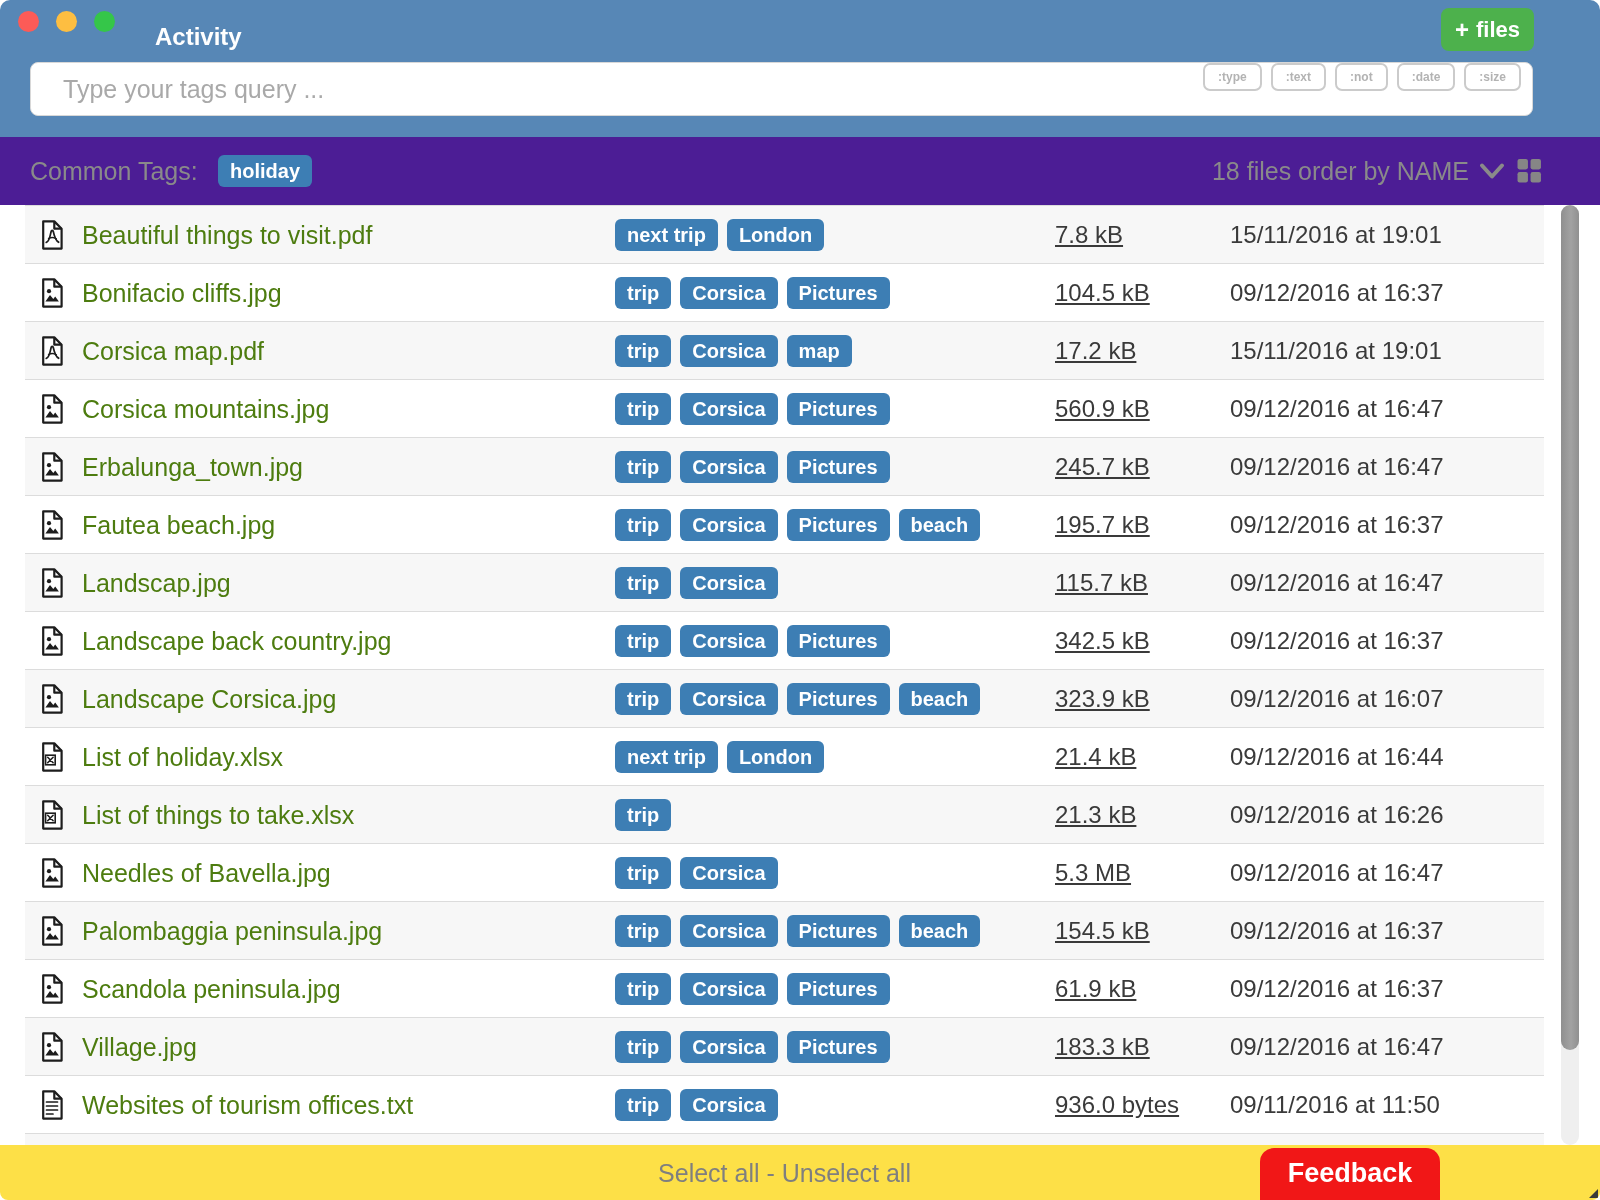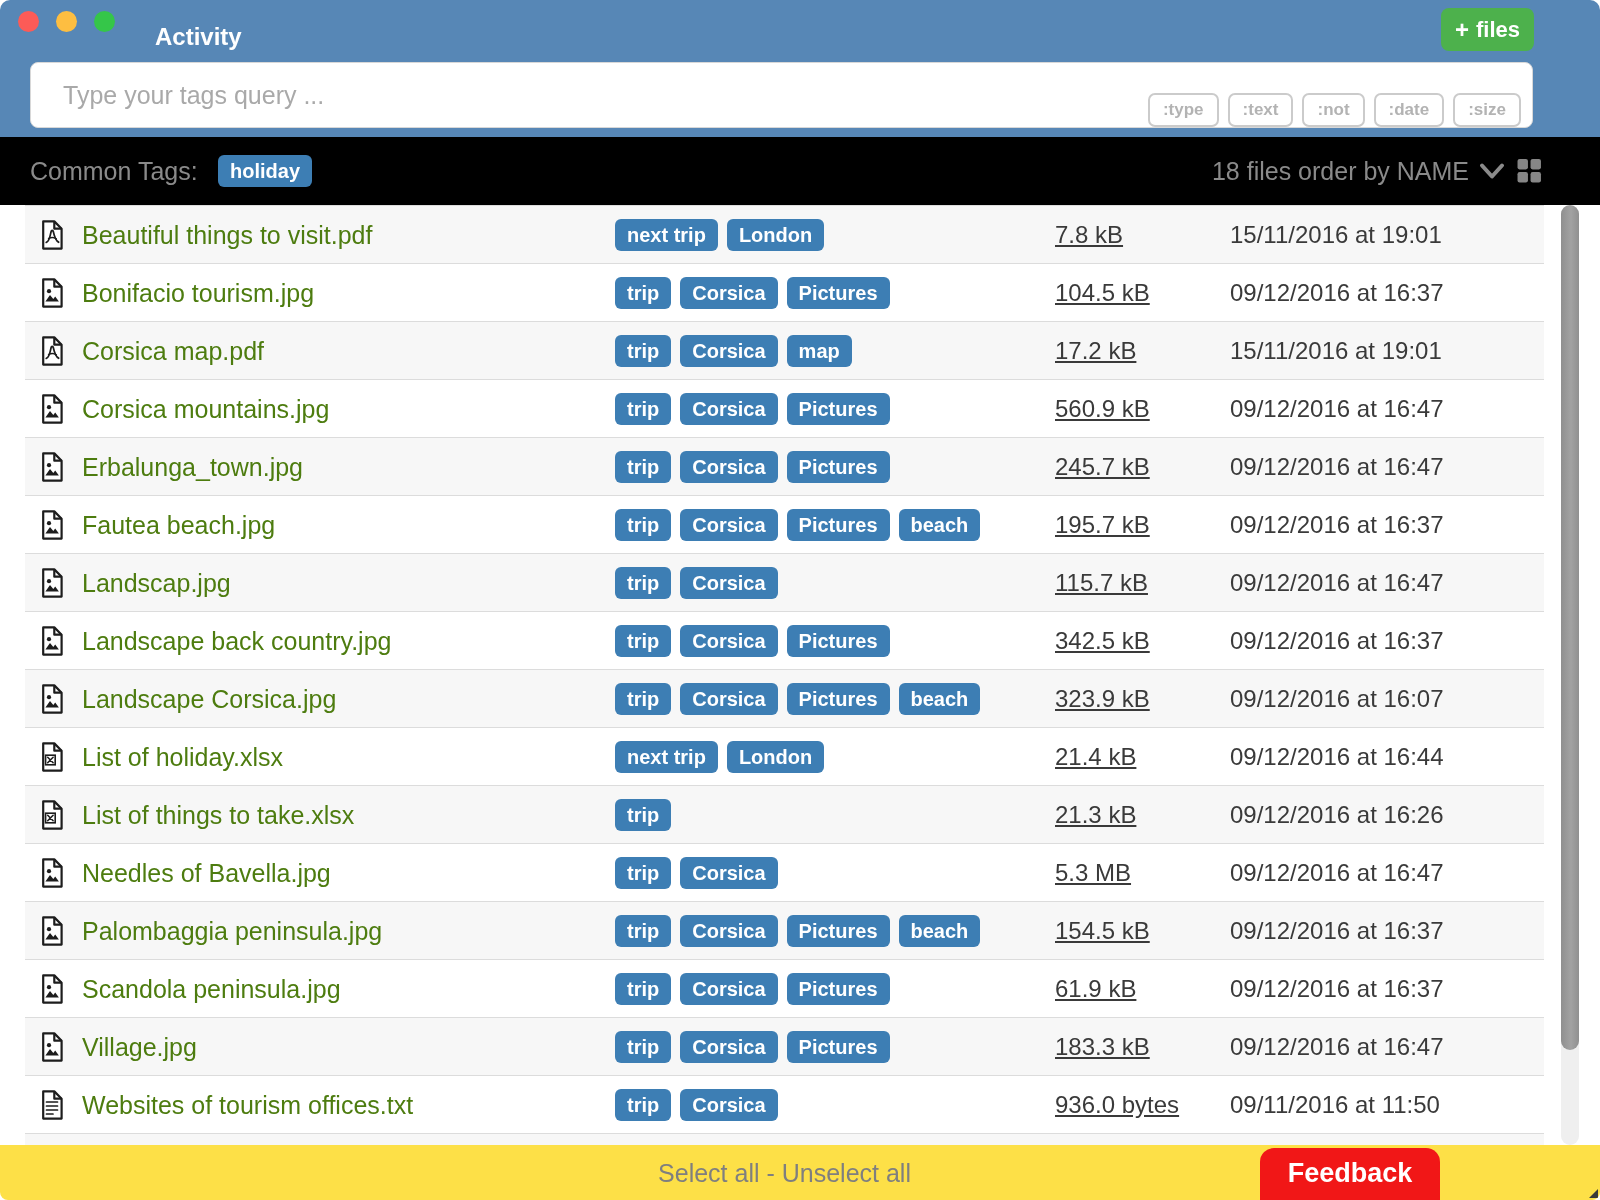--- a/index.html
+++ b/index.html
@@ -10,28 +10,28 @@
   .header { position:absolute; top:0; left:0; width:1600px; height:137px; background:#5787b6; }
   .traffic-lights { position:absolute; top:11px; left:18px; display:flex; gap:17px; }
   .light { width:21px; height:21px; border-radius:50%; }
   .light.red { background:#fc5b57; }
   .light.yellow { background:#fdbe41; }
   .light.green { background:#35c649; }
   .app-title { position:absolute; top:23px; left:155px; color:#fff; font-size:24px; font-weight:bold; }
   .add-files-btn { position:absolute; top:8px; right:66px; height:43px; min-width:80px; background:#4db14c; border:none; border-radius:8px; color:#fff; font-size:22px; font-weight:bold; padding:0 14px; display:flex; align-items:center; gap:7px; cursor:pointer; }
   .add-files-btn .plus { font-size:24px; font-weight:bold; line-height:1; }
 
-  .search-bar { position:absolute; top:62px; left:30px; width:1503px; height:66px; background:#fff; border-radius:8px; border:1px solid #d8d8d8; display:flex; align-items:flex-end;gap:7px; }
+  .search-bar { position:absolute; top:62px; left:30px; width:1503px; height:54px; background:#fff; border-radius:8px; border:1px solid #d8d8d8; display:flex; align-items:flex-start;gap:7px; }
   .search-input { flex:1; height:100%; border:none; outline:none; background:transparent; font-size:25px; color:#444; padding-left:32px; font-family:inherit; }
   .search-input::placeholder { color:#a9a9a9; }
   .filter-buttons { display:flex; gap:9px; padding-right:11px; }
-  .filter-btn { border:2px solid #cbcbcb; color:#b3b3b3; background:transparent; font-family:inherit; font-size:17px; font-weight:bold; border-radius:7px; padding:5px 13px; cursor:pointer; white-space:nowrap; }
-
-  
-  .tags-bar { position:absolute; top:137px; left:0; width:1600px; height:68px; background:#000000; }
+  .filter-btn { border:2px solid #cbcbcb; color:#b3b3b3; background:transparent; font-family:inherit; font-size:12px; font-weight:bold; border-radius:7px; padding:5px 13px; cursor:pointer; white-space:nowrap; }
+
+  
+  .tags-bar { position:absolute; top:137px; left:0; width:1600px; height:68px; background:#4c1d95; }
   .tags-bar-label { position:absolute; left:30px; top:50%; transform:translateY(-50%); color:#8a8a8a; font-size:25px; }
   .common-tags { position:absolute; left:218px; top:50%; transform:translateY(-50%); display:flex; gap:10px; }
   .order-cluster { position:absolute; right:58px; top:50%; transform:translateY(-50%); display:flex; align-items:center; gap:8px;margin-left:32px; }
   .order-text { color:#8a8a8a; font-size:25px; }
   .chevron-down { display:flex; align-items:center; cursor:pointer; }
   .grid-toggle { display:flex; align-items:center; cursor:pointer; margin-left:2px; }
 
   
   .tag { display:inline-block; background:#3d7eb4; color:#fff; font-size:20px; font-weight:bold; border-radius:6px; padding:6px 12px; line-height:1; cursor:pointer; white-space:nowrap; }
 
@@ -127,21 +127,21 @@
     <span class="f-date">15/11/2016 at 19:01</span>
   </div>
 
   <div class="row">
     <span class="f-icon"><svg width="24" height="30" viewBox="0 0 24 30">
               <path d="M3.2 1.4 H14.3 L21.6 8.7 V28.6 H3.2 Z" fill="#fff" stroke="#1d1d1d" stroke-width="2.2" stroke-linejoin="round"></path>
               <path d="M14.3 1.4 V8.7 H21.6" fill="none" stroke="#1d1d1d" stroke-width="2.2" stroke-linejoin="round"></path>
               <circle cx="9" cy="13.2" r="2.1" fill="#1d1d1d"></circle>
               <path d="M5.4 23.6 L10 17 L13.3 21 L15.2 18.6 L18.9 23.6 Z" fill="#1d1d1d"></path>
             </svg></span>
-    <span class="f-name">Bonifacio tourism.jpg</span>
+    <span class="f-name">Bonifacio cliffs.jpg</span>
     <span class="f-tags">
             <span class="tag">trip</span>
             <span class="tag">Corsica</span>
             <span class="tag">Pictures</span>
           </span>
     <span class="f-size">104.5 kB</span>
     <span class="f-date">09/12/2016 at 16:37</span>
   </div>
 
   <div class="row">

